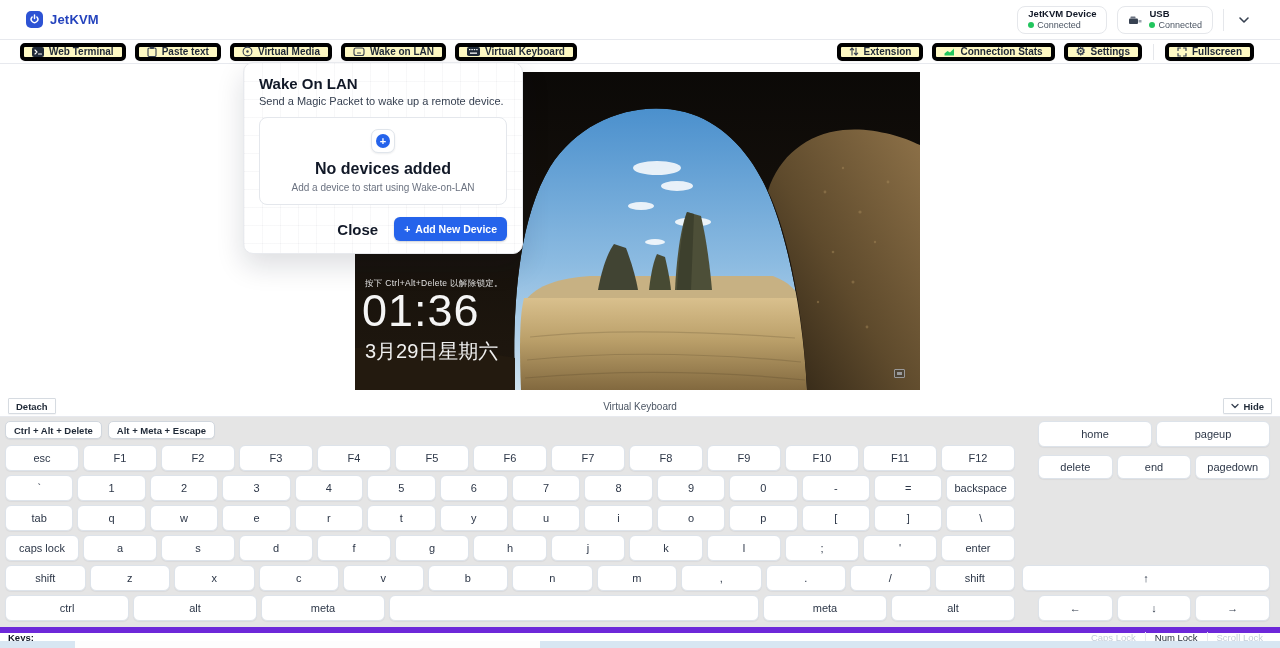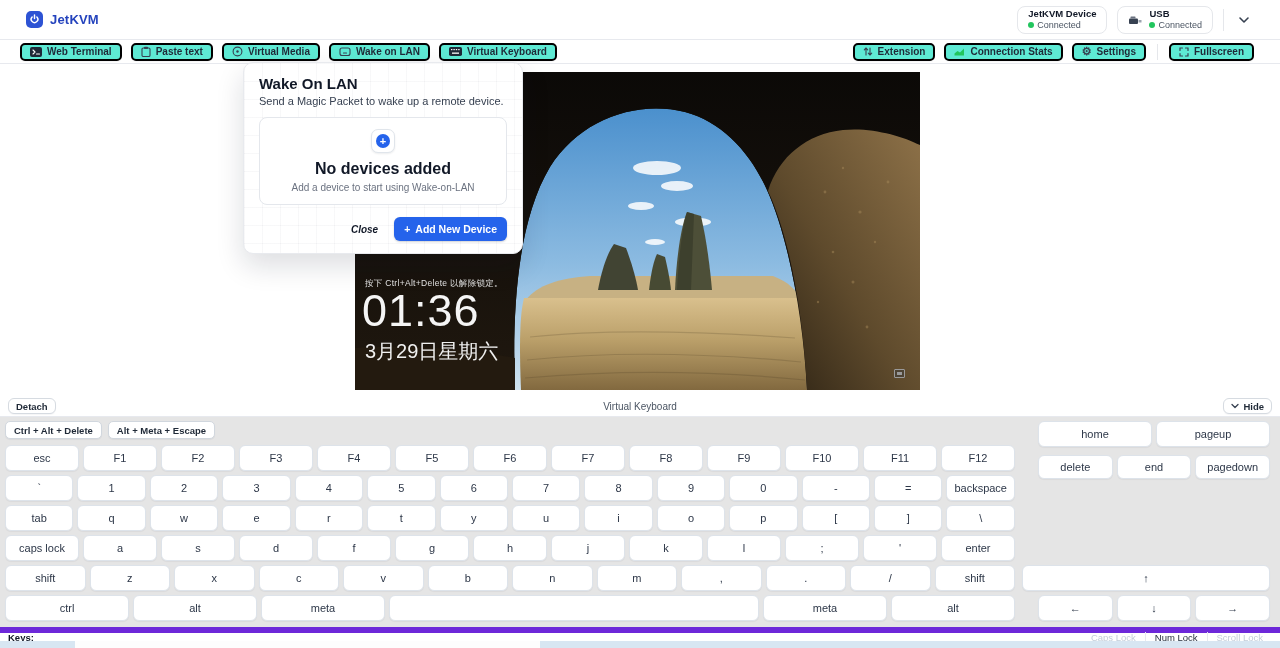--- a/index.html
+++ b/index.html
@@ -21,21 +21,21 @@
   .sb-title { font-size:9.5px; font-weight:700; color:#111827; }
   .sb-status { font-size:9px; color:#4b5563; display:flex; align-items:center; gap:3px; }
   .dot { width:6px; height:6px; border-radius:50%; background:#22c55e; display:inline-block; }
   .vdiv { width:1px; height:22px; background:#e5e7eb; }
   .chev-btn { background:none; border:none; cursor:pointer; padding:4px; display:flex; }
 
   
   .toolbar { height:24px; flex:0 0 24px; background:#fff; border-bottom:1px solid #e7e9ee;
     display:flex; align-items:center; justify-content:space-between; padding:0 26px 0 20px; position:relative; z-index:5; }
   .tgroup { display:flex; align-items:center; gap:9px; }
-  .tbtn { height:18px; background:#5eead4; border:2px solid #000000; border-radius:5px;
+  .tbtn { height:18px; background:#fef9c3; border:4px solid #000000; border-radius:5px;
     display:flex; align-items:center; gap:5px; padding:0 8px; font-size:10px; font-weight:600;
     color:#1f2937; cursor:pointer; box-shadow:0 1px 1px rgba(16,24,40,.04); white-space:nowrap;
     font-family:"Liberation Sans", sans-serif; }
   .tbtn svg { flex:0 0 auto; }
   .tdiv { width:1px; height:16px; background:#e5e7eb; margin:0 2px; }
   .gear-glyph { font-size:11px; line-height:1; color:#374151; }
 
   
   .main { height:332px; flex:0 0 332px; background:#fff; position:relative; }
 
@@ -60,31 +60,31 @@
   .dlg-sub { font-size:11px; color:#374151; margin-top:3px; }
   .dlg-card { margin-top:10px; border:1px solid #e4e7ec; border-radius:8px; background:#fff;
     height:88px; display:flex; flex-direction:column; align-items:center; justify-content:center; gap:4px; }
   .plus-box { width:24px; height:24px; border:1px solid #e0e5eb; border-radius:7px; background:#fff;
     box-shadow:0 1px 2px rgba(16,24,40,.08); display:flex; align-items:center; justify-content:center; }
   .plus-circ { width:14px; height:14px; border-radius:50%; background:#2563eb; color:#fff;
     display:flex; align-items:center; justify-content:center; font-size:11px; font-weight:700; line-height:1; }
   .dlg-card-title { font-size:16px; font-weight:700; color:#111827; margin-top:3px; }
   .dlg-card-sub { font-size:10px; color:#6b7280; }
   .dlg-footer { margin-top:12px; display:flex; justify-content:flex-end; align-items:center; gap:16px; }
-  .btn-plain { background:none; border:none; font-size:10px; font-weight:600; color:#111827; cursor:pointer;
-    font-family:"Liberation Sans", sans-serif;font-style:italic; }
+  .btn-plain { background:none; border:none; font-size:15px; font-weight:600; color:#111827; cursor:pointer;
+    font-family:"Liberation Sans", sans-serif; }
   .btn-primary { background:#2563eb; color:#fff; border:none; border-radius:6px; height:24px;
     padding:0 10px; font-size:10.5px; font-weight:600; display:flex; align-items:center; gap:5px;
     cursor:pointer; box-shadow:0 1px 2px rgba(16,24,40,.2); font-family:"Liberation Sans", sans-serif; }
 
   
   .kbbar { height:21px; flex:0 0 21px; background:#fff; border-bottom:1px solid #e7e9ee;
     display:flex; align-items:center; justify-content:space-between; padding:0 8px; position:relative; }
   .kb-title { position:absolute; left:0; right:0; text-align:center; font-size:10px; color:#4b5563; pointer-events:none; }
-  .sbtn { height:16px; background:#fff; border:1px solid #d6dbe1; border-radius:6px; display:flex;
+  .sbtn { height:16px; background:#fff; border:1px solid #d6dbe1; border-radius:1px; display:flex;
     align-items:center; gap:4px; padding:0 7px; font-size:9.5px; font-weight:600; color:#1f2937;
     cursor:pointer; box-shadow:0 1px 1px rgba(16,24,40,.04); font-family:"Liberation Sans", sans-serif; z-index:2; }
 
   
   .kbpanel { height:210px; flex:0 0 210px; background:#e5e5e5; position:relative; }
   .shortcuts { position:absolute; left:5px; top:4px; display:flex; gap:6px; }
   .pill { height:18px; background:#fff; border:1px solid #d1d7de; border-radius:5px; padding:0 8px;
     font-size:9.5px; font-weight:600; color:#1f2937; display:flex; align-items:center; cursor:pointer;
     box-shadow:0 1px 1px rgba(16,24,40,.05); font-family:"Liberation Sans", sans-serif; }
   .kb-main { position:absolute; left:5px; top:28px; width:1010px; display:flex; flex-direction:column; gap:4px; }

